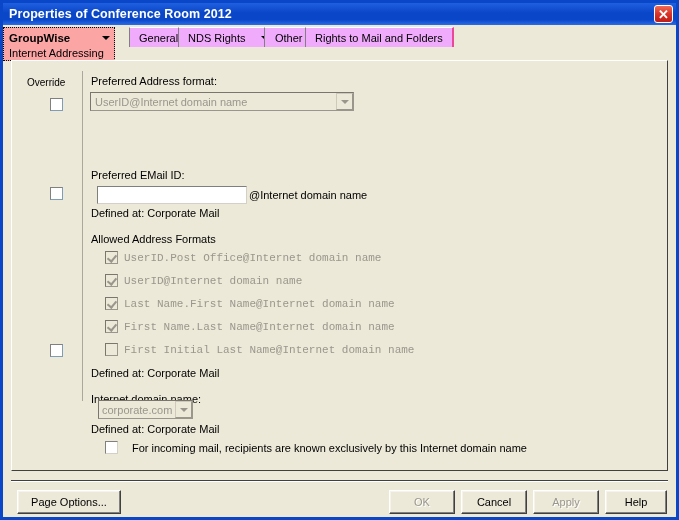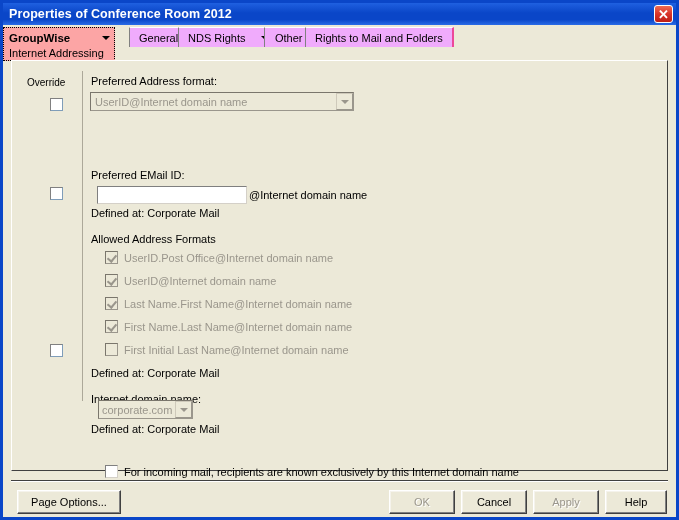--- a/index.html
+++ b/index.html
@@ -282,21 +282,21 @@
     width: 13px;
     height: 13px;
     box-sizing: border-box;
     background: #ffffff;
     border: 1px solid #808080;
     border-right-color: #d4d0c8;
     border-bottom-color: #d4d0c8;
     position: relative;
     flex: none;
   }
-  .cb-text-dis { color: #9a968c; font-size: 11px; }
+  .cb-text-dis { color: #9a968c; font-size: 11px; font-family: Liberation Mono, monospace; }
   .cb-text { color: #000000; font-size: 11px; }
 
   
   #domain-combo {
     position: absolute;
     left: 86px;
     top: 339px;
     width: 95px;
     height: 19px;
     box-sizing: border-box;
@@ -316,24 +316,23 @@
     white-space: nowrap;
     overflow: hidden;
   }
 
   #incoming-row {
     position: absolute;
     left: 93px;
     top: 380px;
     display: flex;
     align-items: center;
-    gap: 6px;
-    white-space: nowrap;
-    cursor: default;
-    margin-top: 24px;
+    gap: 14px;
+    white-space: nowrap;
+    cursor: default;
   }
 
   
   #bottom-sep {
     position: absolute;
     left: 8px;
     top: 477px;
     width: 657px;
     height: 1px;
     background: #404040;

